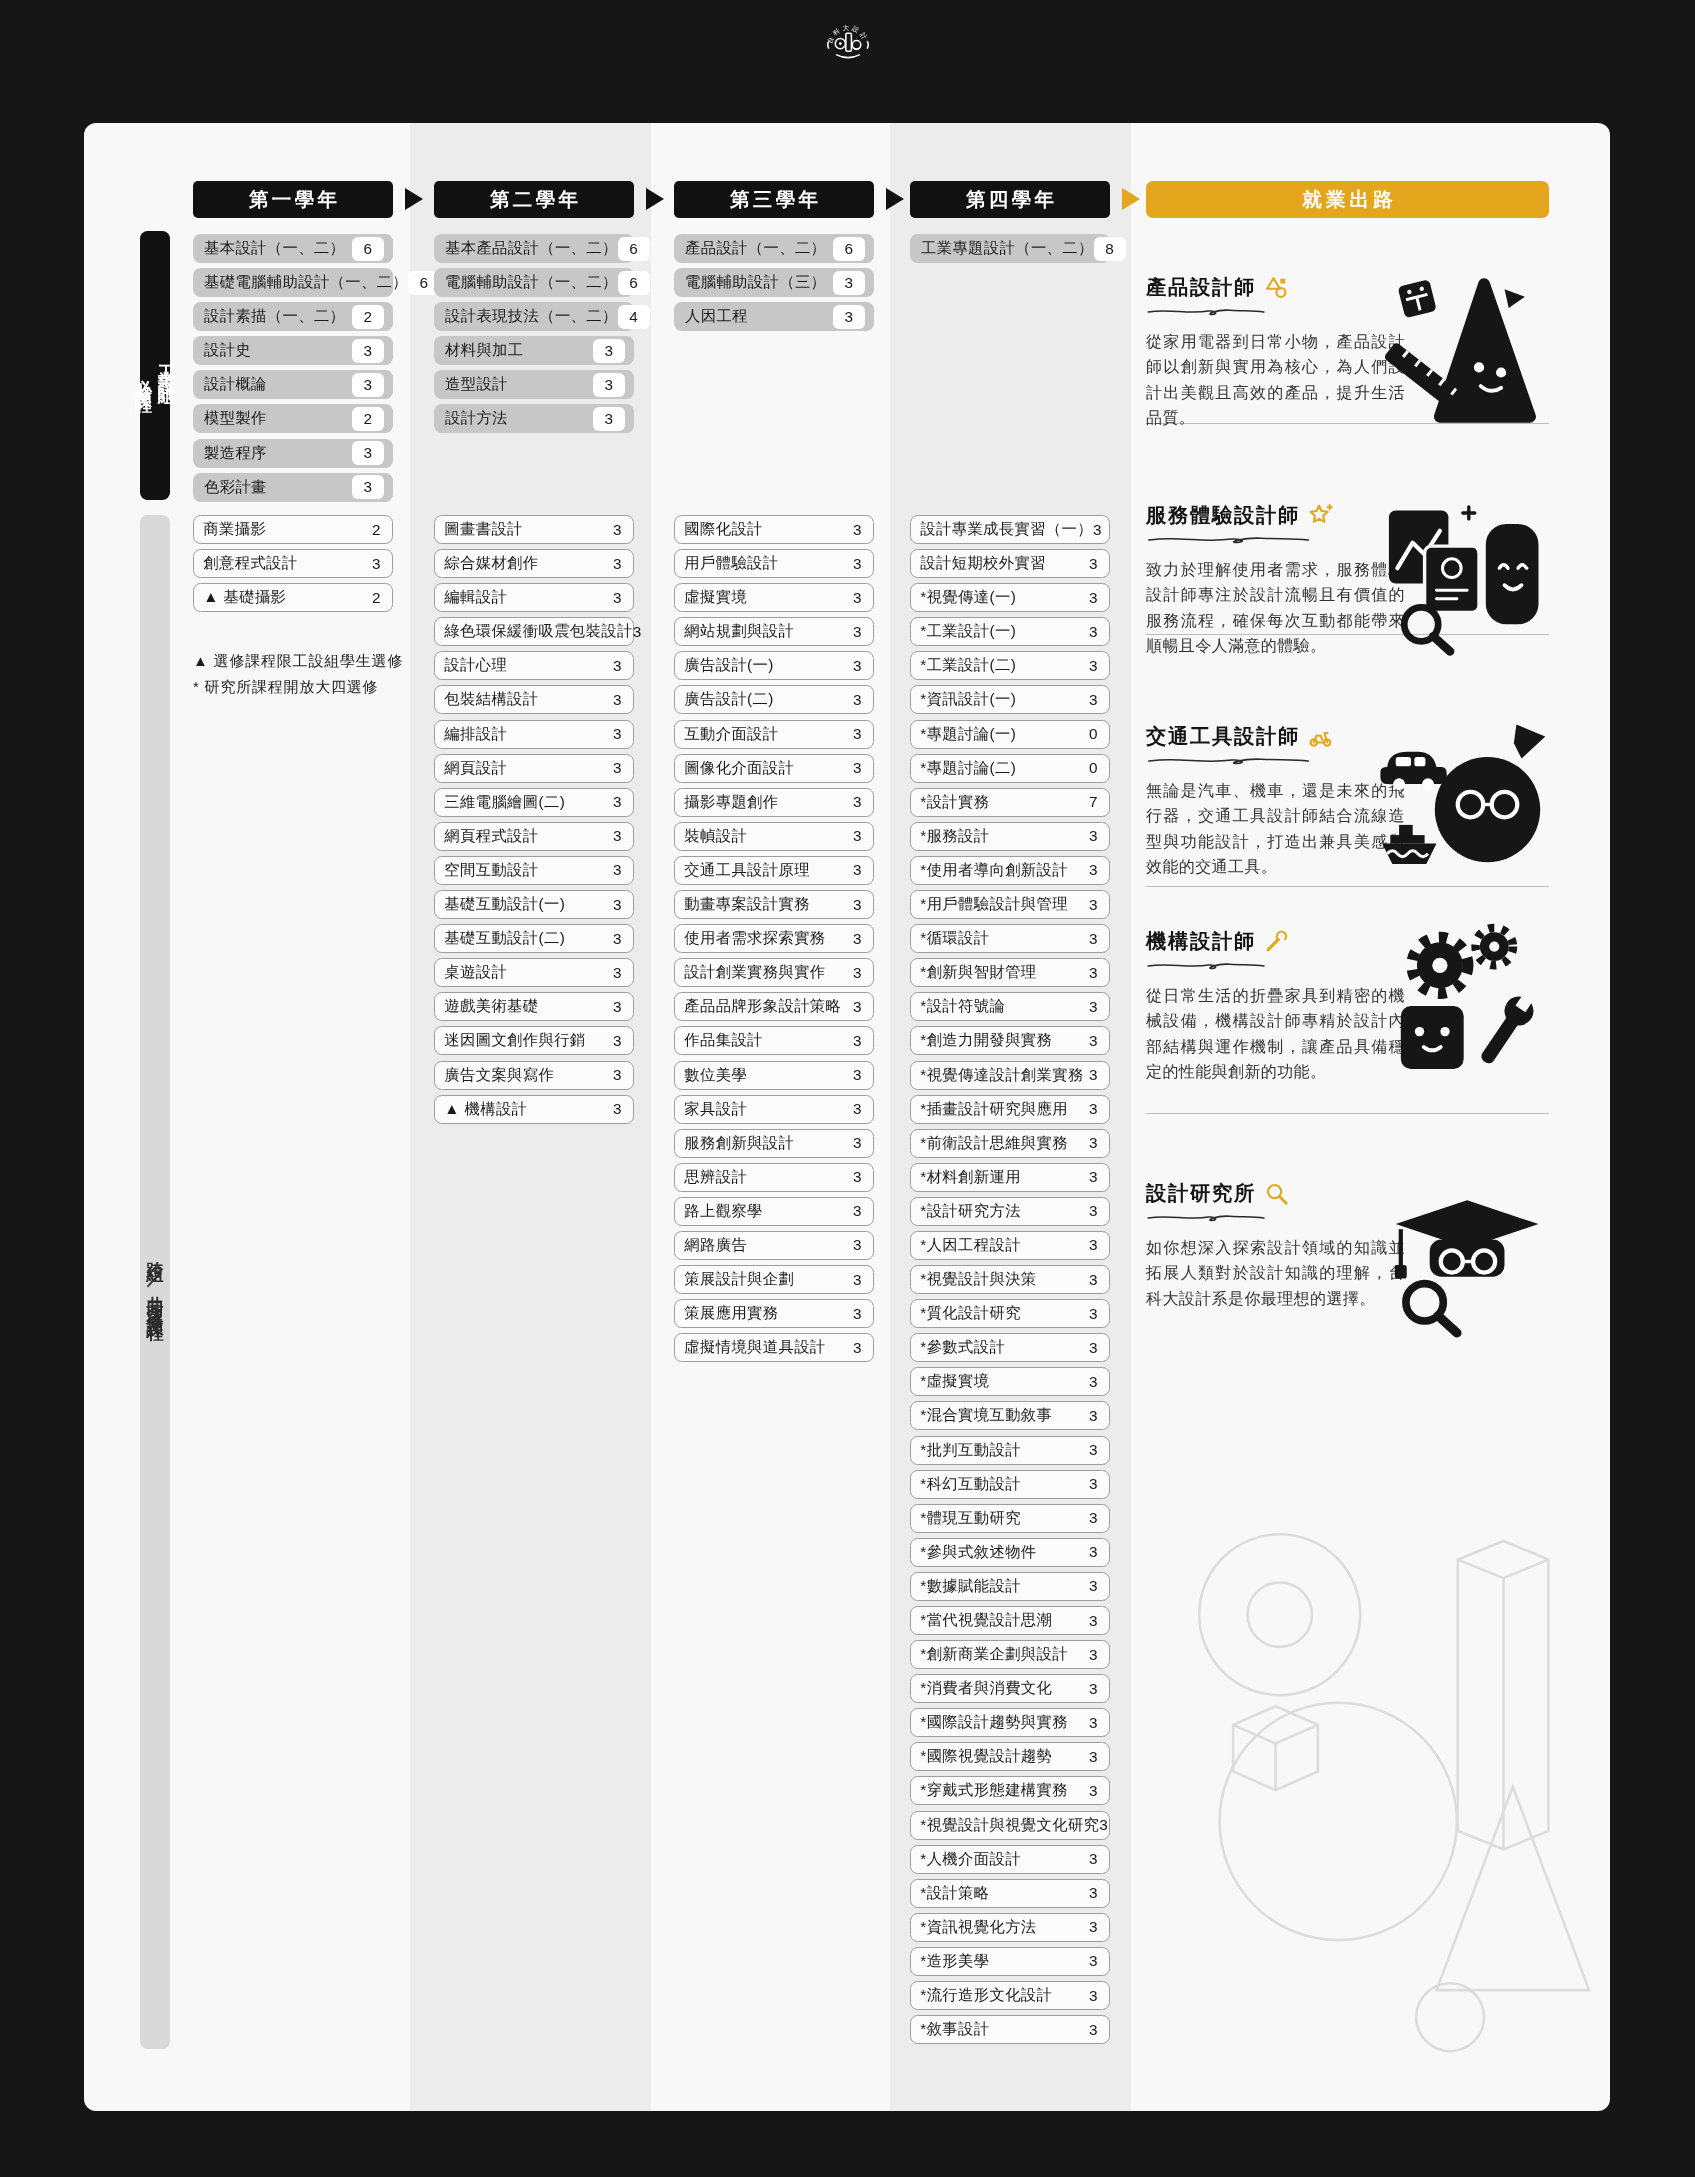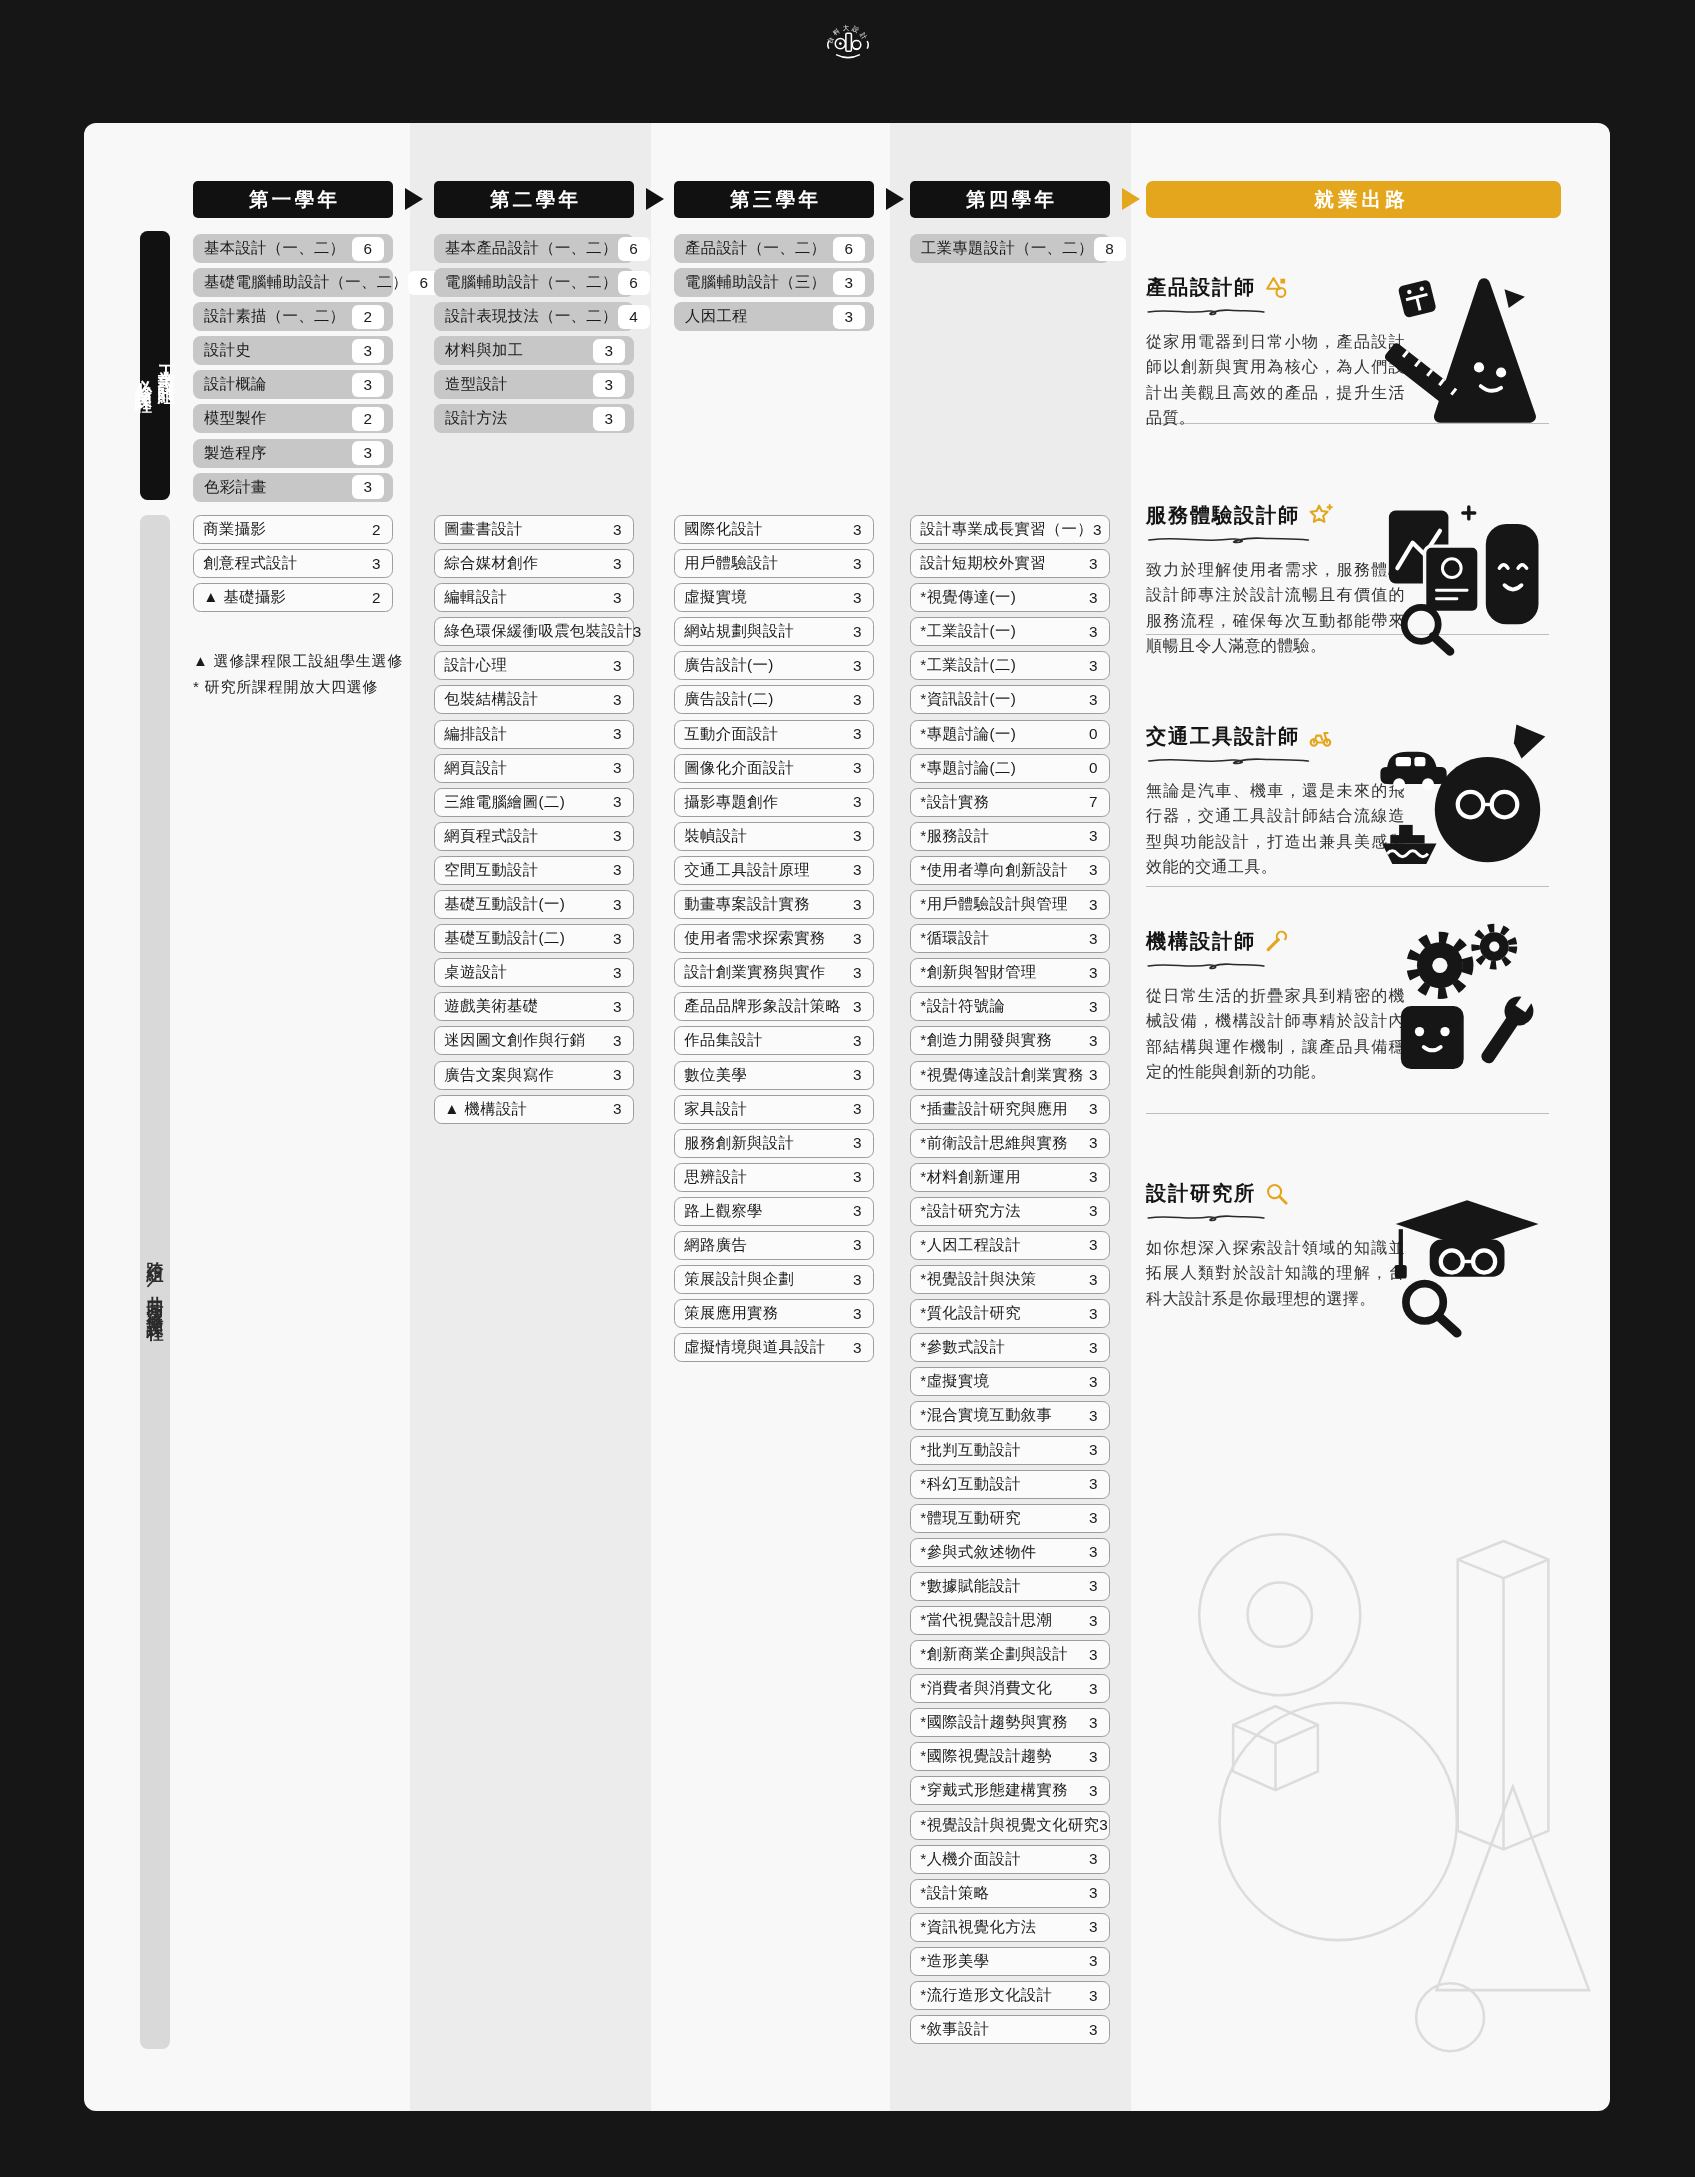--- a/index.html
+++ b/index.html
@@ -5,21 +5,21 @@
   html,body{margin:0;padding:0;background:#161616;}
   body{width:1695px;height:2177px;position:relative;font-family:"Liberation Sans","DejaVu Sans",sans-serif;-webkit-font-smoothing:antialiased;}
   .titlebar{position:absolute;top:0;left:0;width:1695px;height:81px;display:flex;align-items:center;justify-content:center;gap:15.3px;}
   .titlebar h1{margin:0;font-size:33px;font-weight:bold;color:#ffffff;letter-spacing:3.4px;word-spacing:15.3px;}
   .hl{color:#e3a61c;}
   #card{position:absolute;left:84px;top:123px;width:1526px;height:1988px;background:#f8f8f8;border-radius:12px;overflow:hidden;}
   .band{position:absolute;top:0;height:100%;width:241px;background:#ececec;}
   .band-a{left:326px;}
   .band-b{left:806px;}
   .col-header{position:absolute;top:58px;width:200px;height:37px;background:#111111;border-radius:5px;color:#ffffff;display:flex;align-items:center;justify-content:center;font-size:19.5px;font-weight:bold;letter-spacing:3.4px;text-indent:3.4px;}
-  .career-header{position:absolute;left:1062px;top:58px;width:403px;height:37px;background:#e3a61c;border-radius:6.8px;color:#ffffff;display:flex;align-items:center;justify-content:center;font-size:19.5px;font-weight:bold;letter-spacing:4.2px;text-indent:4.2px;padding-left:12px;}
+  .career-header{position:absolute;left:1062px;top:58px;width:403px;height:37px;background:#e3a61c;border-radius:6.8px;color:#ffffff;display:flex;align-items:center;justify-content:center;font-size:19.5px;font-weight:bold;letter-spacing:4.2px;text-indent:4.2px;}
   .arrow{position:absolute;top:65px;width:0;height:0;border-top:11px solid transparent;border-bottom:11px solid transparent;border-left:18px solid #111111;}
   .arrow.yellow{border-left-color:#e3a61c;}
   .stack{position:absolute;width:200px;}
   .course{position:relative;box-sizing:border-box;height:29px;margin-bottom:5.1px;border-radius:7.6px;display:flex;align-items:center;font-size:15.3px;color:#1a1a1a;letter-spacing:0.4px;}
   .course .cname{white-space:nowrap;}
   .required{background:#c7c7c7;padding:0 9px 0 11px;}
   .badge{margin-left:auto;background:#ffffff;min-width:32px;height:24px;border-radius:6px;display:flex;align-items:center;justify-content:center;font-size:15.3px;}
   .elective{background:#fbfbfb;border:1.7px solid #9d9d9d;padding:0 11px 0 9.3px;}
   .credit{margin-left:auto;font-size:15.3px;}
   .vbar{position:absolute;width:30px;background:#111;border-radius:7.6px;display:flex;flex-direction:column;align-items:center;justify-content:center;writing-mode:vertical-rl;text-orientation:upright;font-weight:bold;font-size:17px;letter-spacing:6px;color:#fff;}

